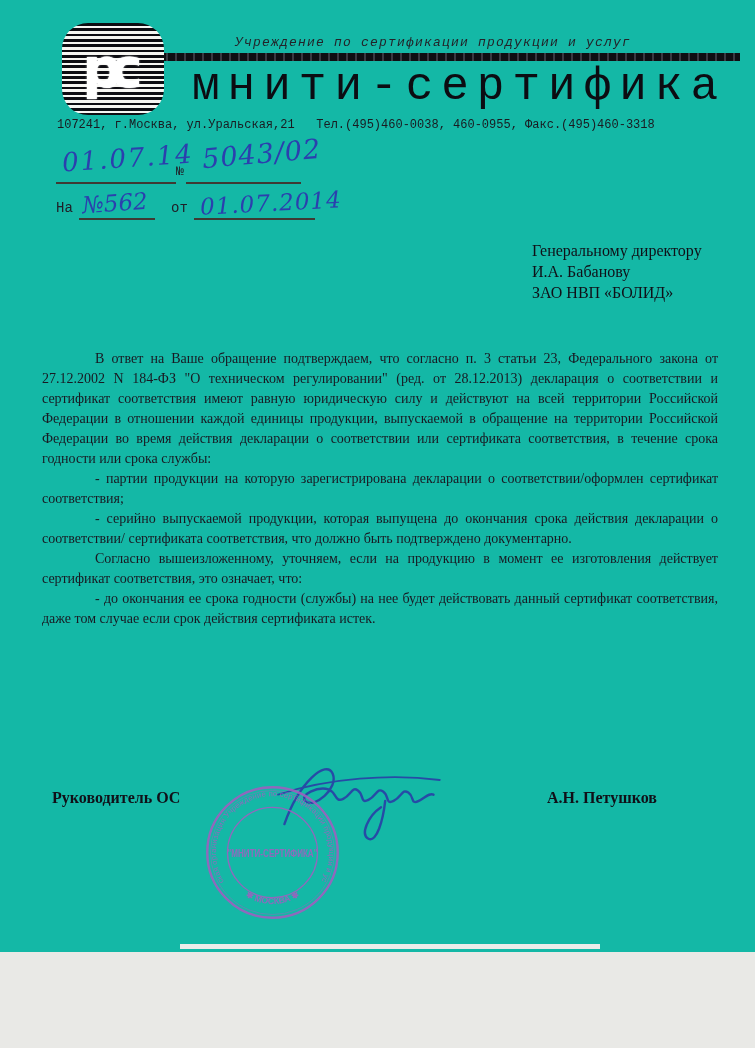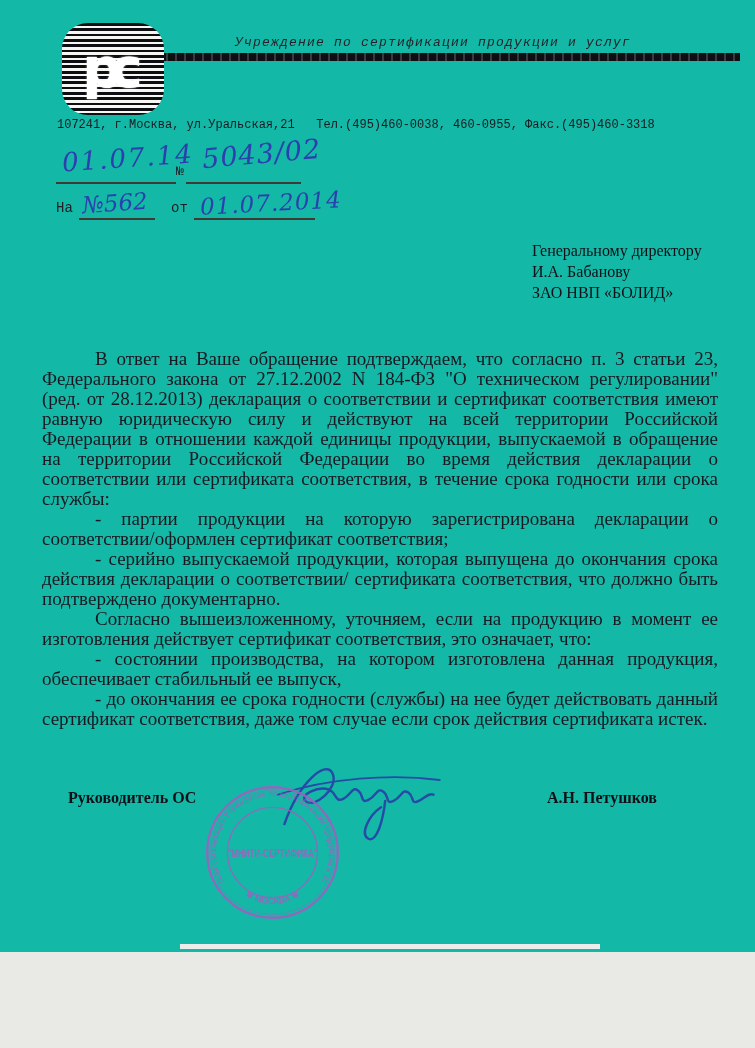--- a/index.html
+++ b/index.html
@@ -37,44 +37,45 @@
   .lbl-ot{left:171px;top:200px;}
   .ul{position:absolute;height:0;border-top:2px solid #3f3a33;}
   .ul1{left:56px;top:182px;width:120px;}
   .ul2{left:186px;top:182px;width:115px;}
   .ul3{left:79px;top:218px;width:76px;}
   .ul4{left:194px;top:218px;width:121px;}
   
   .recipient{position:absolute;left:532px;top:240px;font-weight:normal;font-size:16px;
     line-height:21px;color:#101018;}
   
-  .body{position:absolute;left:42px;top:349px;width:676px;font-size:19px;
+  .body{position:absolute;left:42px;top:349px;width:676px;font-size:14px;
     line-height:20px;text-align:justify;color:#191922;}
   .body p{margin:0;text-indent:53px;}
   
-  .signoff-position{position:absolute;left:68px;top:789px;font-weight:bold;font-size:16px;color:#101018;}
+  .signoff-position{position:absolute;left:52px;top:789px;font-weight:bold;font-size:16px;color:#101018;}
   .signoff-name{position:absolute;left:547px;top:789px;font-weight:bold;font-size:16px;color:#101018;}
   .signature-svg{position:absolute;left:276px;top:754px;width:168px;height:96px;}
   
   .stamp-svg{position:absolute;left:199px;top:779px;width:147px;height:147px;opacity:.88;}
   .stamp-svg text{font-family:"Liberation Sans",sans-serif;}
   
   .footer{position:absolute;left:47px;top:979px;font-size:10px;line-height:20px;color:#20202a;}
   .scan-smudge{position:absolute;left:180px;bottom:3px;width:420px;height:5px;background:#ececea;}
 </style>
 </head>
 <body>
 
 <div class="page">
 
   <div class="header-rule"></div>
   <div class="logo">
     <span class="logo-letters">рс</span>
   </div>
   <div class="tagline">Учреждение по сертификации продукции и услуг</div>
+  <div class="org-name">мнити-сертифика</div>
   <div class="contact-line">107241, г.Москва, ул.Уральская,21   Тел.(495)460-0038, 460-0955, Факс.(495)460-3318</div>
 
   <span class="hw hw1">01.07.14</span>
   <span class="print-label lbl-num">№</span>
   <span class="hw hw2">5043/02</span>
   <div class="ul ul1"></div>
   <div class="ul ul2"></div>
   <span class="print-label lbl-na">На</span>
   <span class="hw hw3">№562</span>
   <span class="print-label lbl-ot">от</span>
@@ -86,21 +87,20 @@
     <div>Генеральному директору</div>
     <div>И.А. Бабанову</div>
     <div>ЗАО НВП «БОЛИД»</div>
   </div>
 
   <div class="body">
     <p>В ответ на Ваше обращение подтверждаем, что согласно п. 3 статьи 23, Федерального закона от 27.12.2002 N 184-ФЗ "О техническом регулировании" (ред. от 28.12.2013) декларация о соответствии и сертификат соответствия имеют равную юридическую силу и действуют на всей территории Российской Федерации в отношении каждой единицы продукции, выпускаемой в обращение на территории Российской Федерации во время действия декларации о соответствии или сертификата соответствия, в течение срока годности или срока службы:</p>
     <p>- партии продукции на которую зарегистрирована декларации о соответствии/оформлен сертификат соответствия;</p>
     <p>- серийно выпускаемой продукции, которая выпущена до окончания срока действия декларации о соответствии/ сертификата соответствия, что должно быть подтверждено документарно.</p>
     <p>Согласно вышеизложенному, уточняем, если на продукцию в момент ее изготовления действует сертификат соответствия, это означает, что:</p>
-    <p>- состоянии производства, на котором изготовлена данная продукция, обеспечивает стабильный ее выпуск,</p>
     <p>- до окончания ее срока годности (службы) на нее будет действовать данный сертификат соответствия, даже  том случае если срок действия сертификата истек.</p>
   </div>
 
   <div class="signoff-position">Руководитель ОС</div>
   <div class="signoff-name">А.Н. Петушков</div>
 
   <svg class="signature-svg" viewBox="0 0 160 90">
     <g fill="none" stroke="#2940a6" stroke-width="2.3" stroke-linecap="round" opacity="0.9">
       <path d="M8,66 C22,26 48,4 54,18 C60,32 36,52 28,44 C22,38 40,30 50,33
                C58,36 56,46 64,42 C72,38 72,30 78,34 C84,38 80,47 88,43

